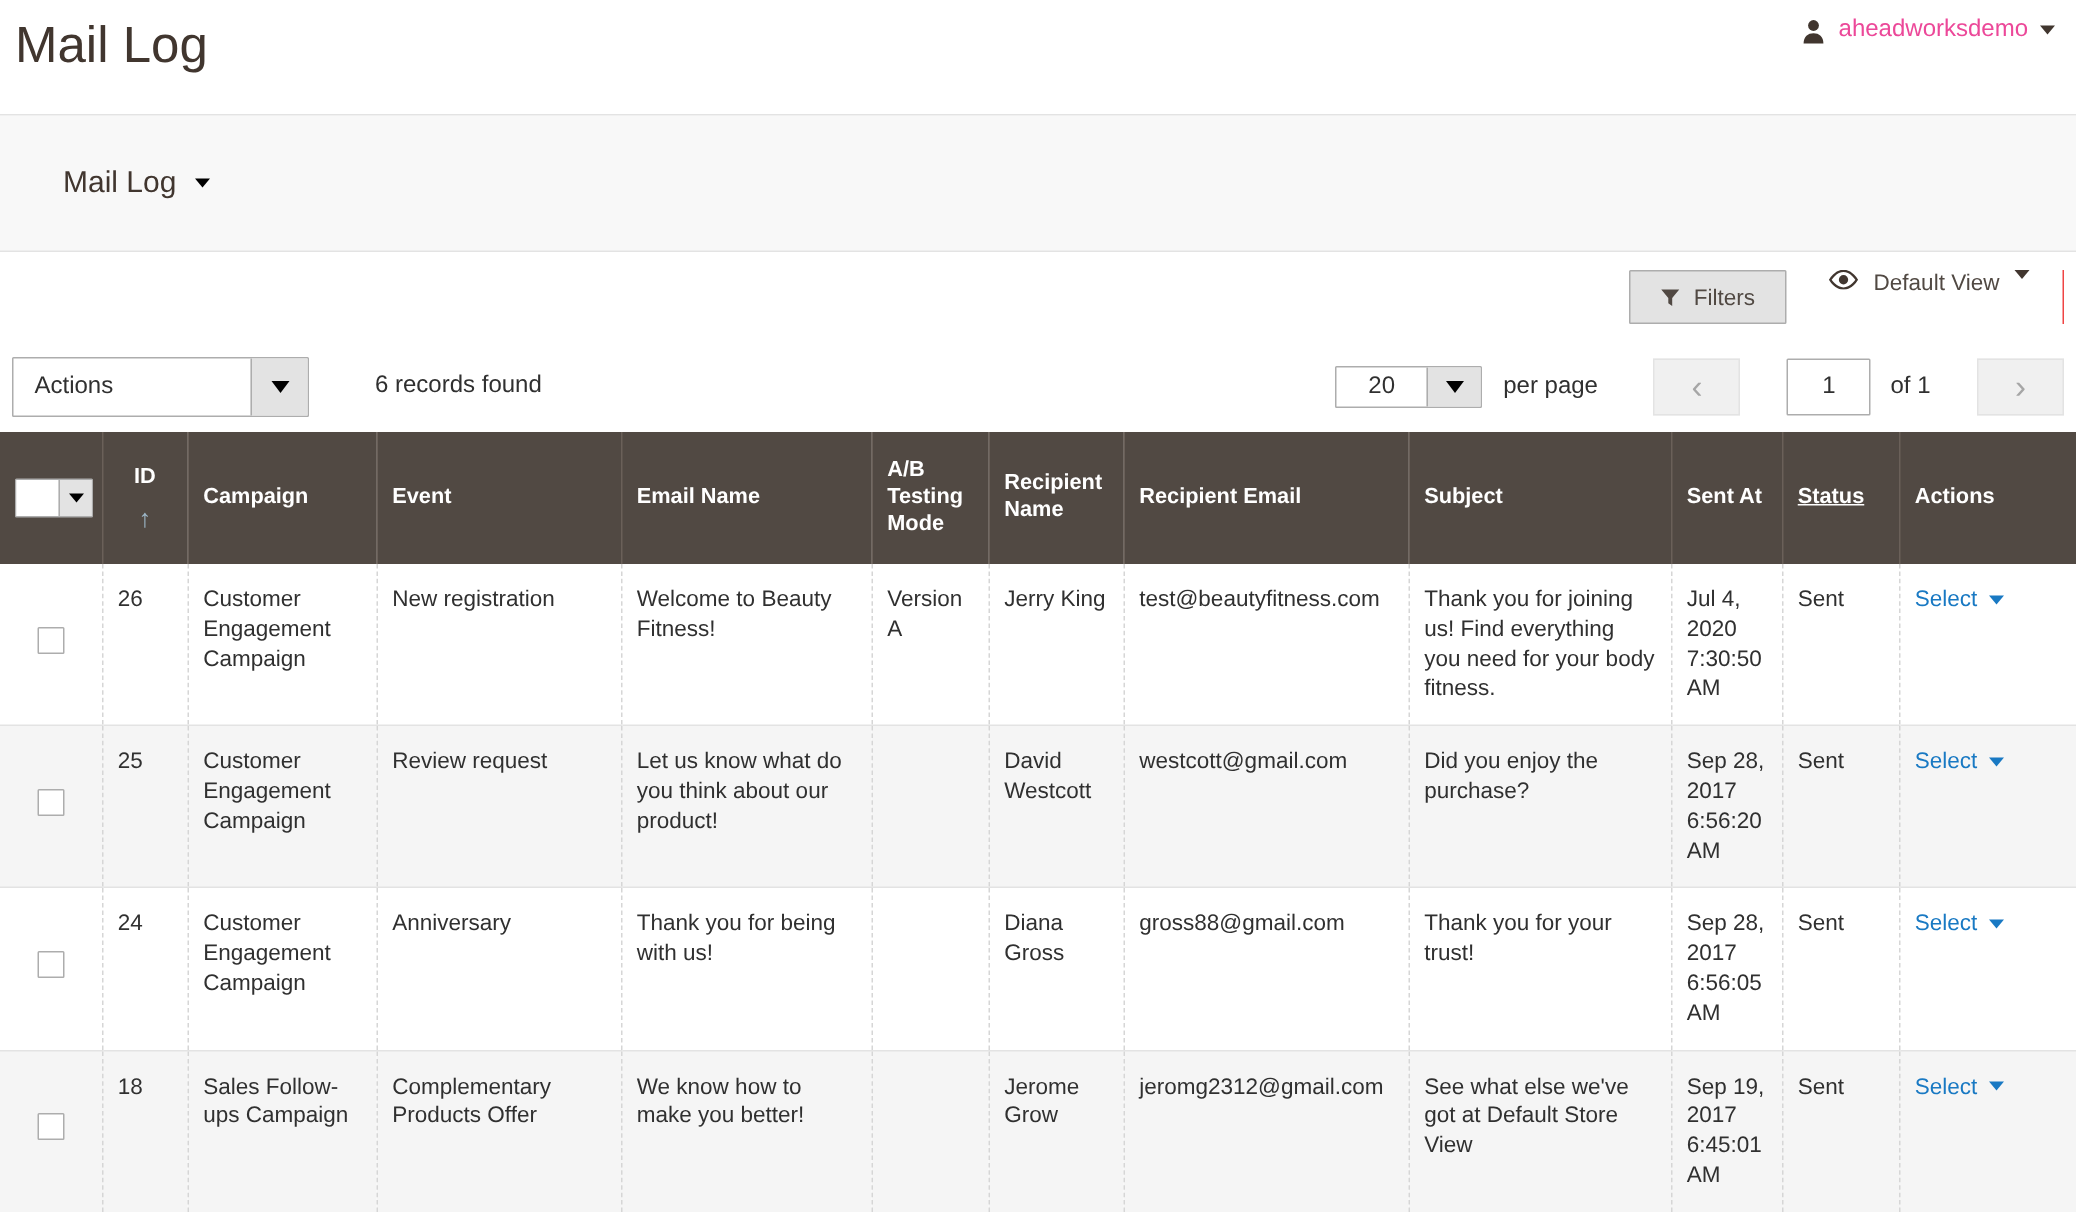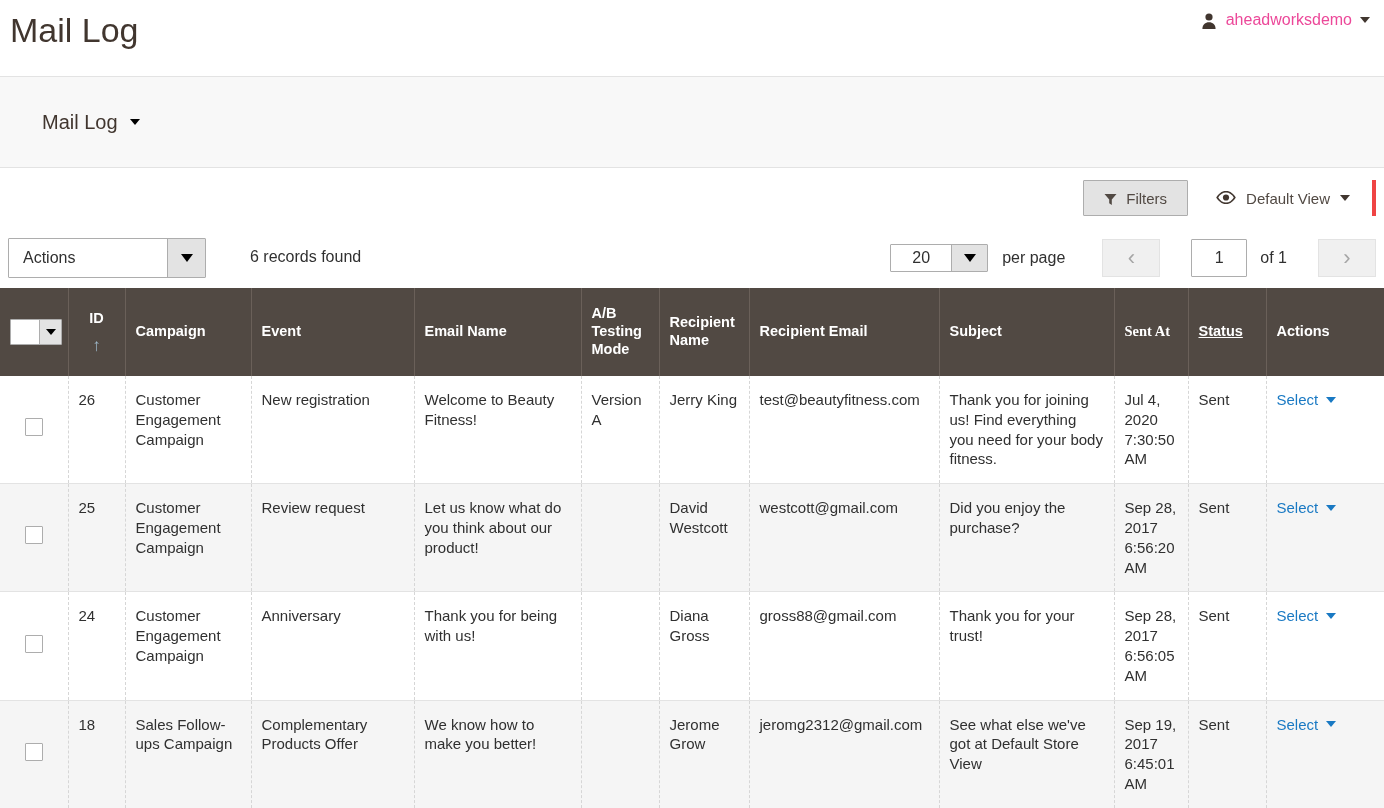--- a/index.html
+++ b/index.html
@@ -106,28 +106,28 @@
     font-size: 15px;
     color: #514943;
     cursor: pointer;
   }
   .filter-funnel {
     width: 13px; height: 13px;
     display: inline-block;
   }
   .view-control {
     display: flex;
-    align-items: center;
+    align-items: flex-start;
     gap: 10px;
     padding: 0 22px 0 28px;
     font-size: 15px;
     color: #514943;
     cursor: pointer;
     height: 36px;
-    border-right: 4px solid #ef4444;
+    border-right: 1px solid #ef4444;
   }
   .columns-control {
     display: flex;
     align-items: center;
     gap: 10px;
     padding: 0 6px 0 26px;
     font-size: 15px;
     color: #514943;
     cursor: pointer;
     height: 36px;
@@ -273,21 +273,21 @@
   table.data-grid thead th:last-child { border-right: none; }
   th.col-check { width: 68px; padding: 10px 0 10px 14px; }
   th.col-id { width: 57px; }
   th.col-campaign { width: 126px; }
   th.col-event { width: 163px; }
   th.col-emailname { width: 167px; }
   th.col-abtest { width: 78px; }
   th.col-recipname { width: 90px; }
   th.col-recipemail { width: 190px; }
   th.col-subject { width: 175px; }
-  th.col-sentat { width: 74px; font-family: Liberation Serif, serif; }
+  th.col-sentat { width: 74px; }
   th.col-status { width: 78px; text-decoration: underline; }
   th.col-actions { width: 118px; }
 
   .th-sortable { display: flex; align-items: center; gap: 10px; flex-direction: column; }
   .sort-arrow-up {
     color: #9db7c8;
     font-size: 17px;
     line-height: 1;
     font-weight: normal;
   }

